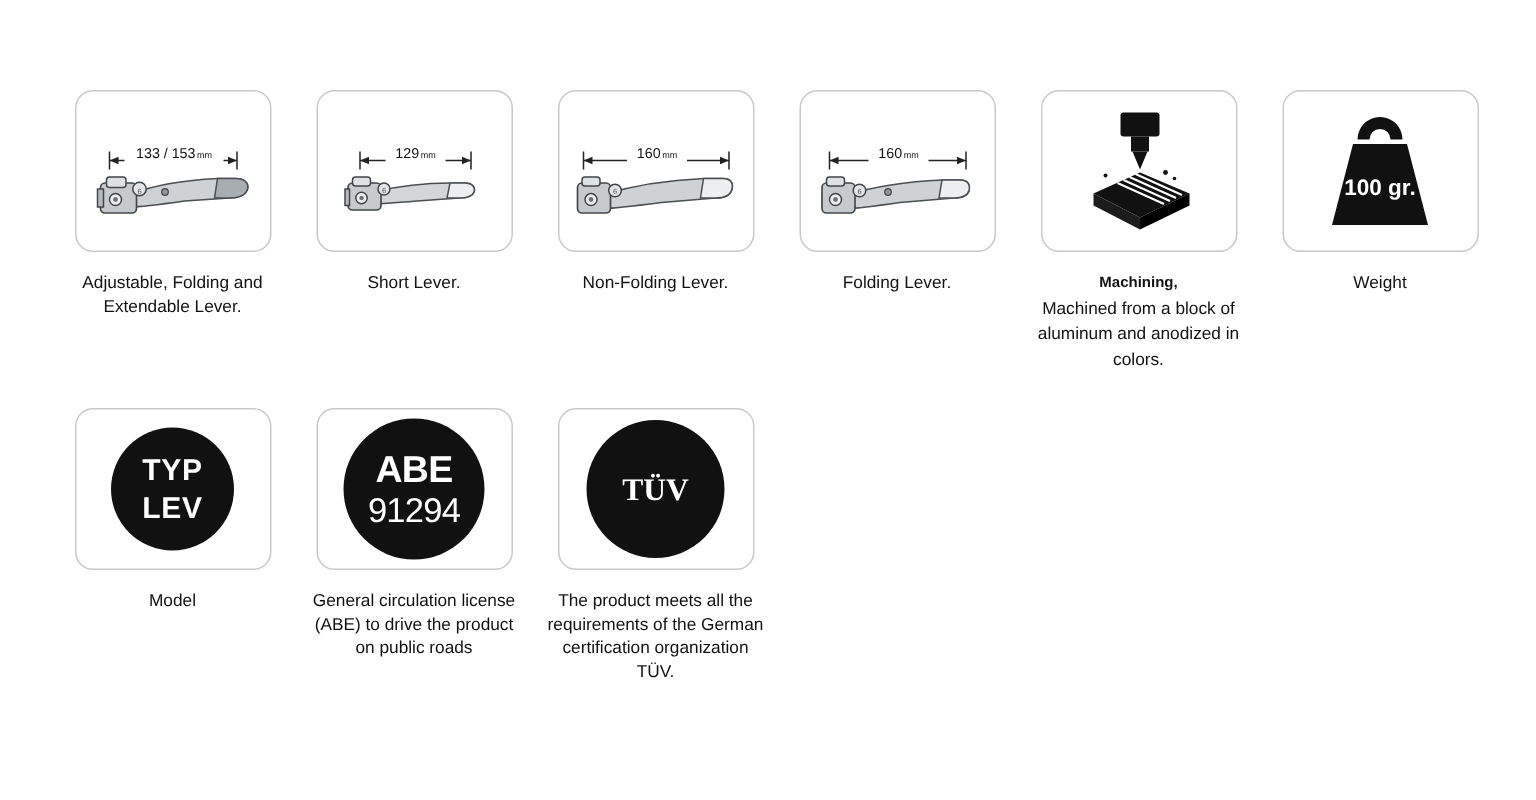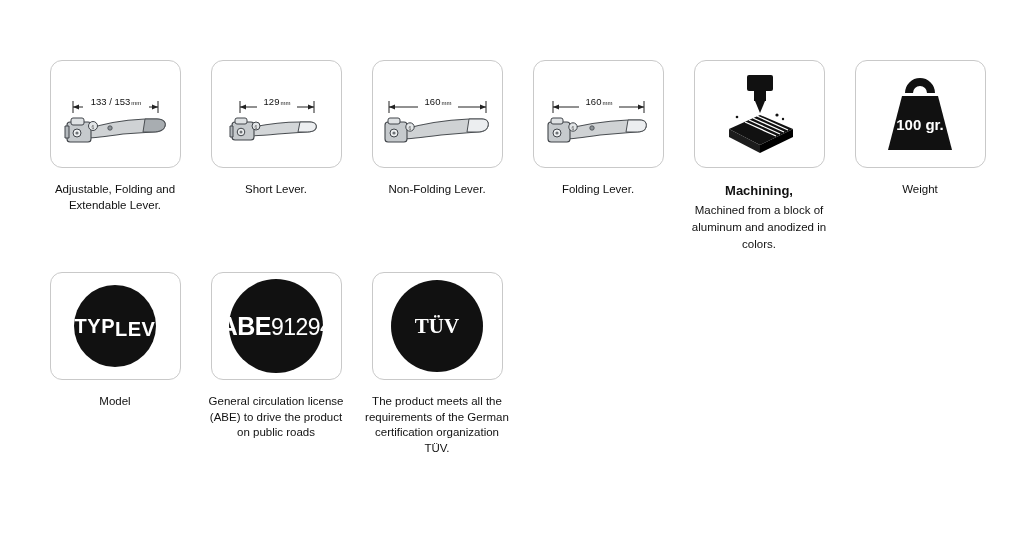--- a/index.html
+++ b/index.html
@@ -60,21 +60,21 @@
     font-weight: normal;
     line-height: 1.35;
     color: #111111;
   }
   .caption-group {
     width: 146px;
     text-align: center;
   }
   .caption-group .title {
     margin-top: 14px;
-    font-size: 13px;
+    font-size: 10px;
     font-weight: bold;
     line-height: 1.35;
   }
   .caption-group .desc {
     margin-top: 2px;
     font-size: 11.5px;
     font-weight: normal;
     line-height: 1.5;
   }
 
@@ -90,21 +90,21 @@
   .weight-svg { display:block; }
 
   
   .badge-circle {
     width: 82px;
     height: 82px;
     border-radius: 50%;
     background: #111111;
     color: #ffffff;
     display: flex;
-    flex-direction: row;
+    flex-direction: column;
     align-items: center;
     justify-content: center;
     line-height: 1;
   }
   .badge-typ .l1 {
     font-size: 20px;
     font-weight: bold;
     letter-spacing: 0.5px;
   }
   .badge-typ .l2 {

